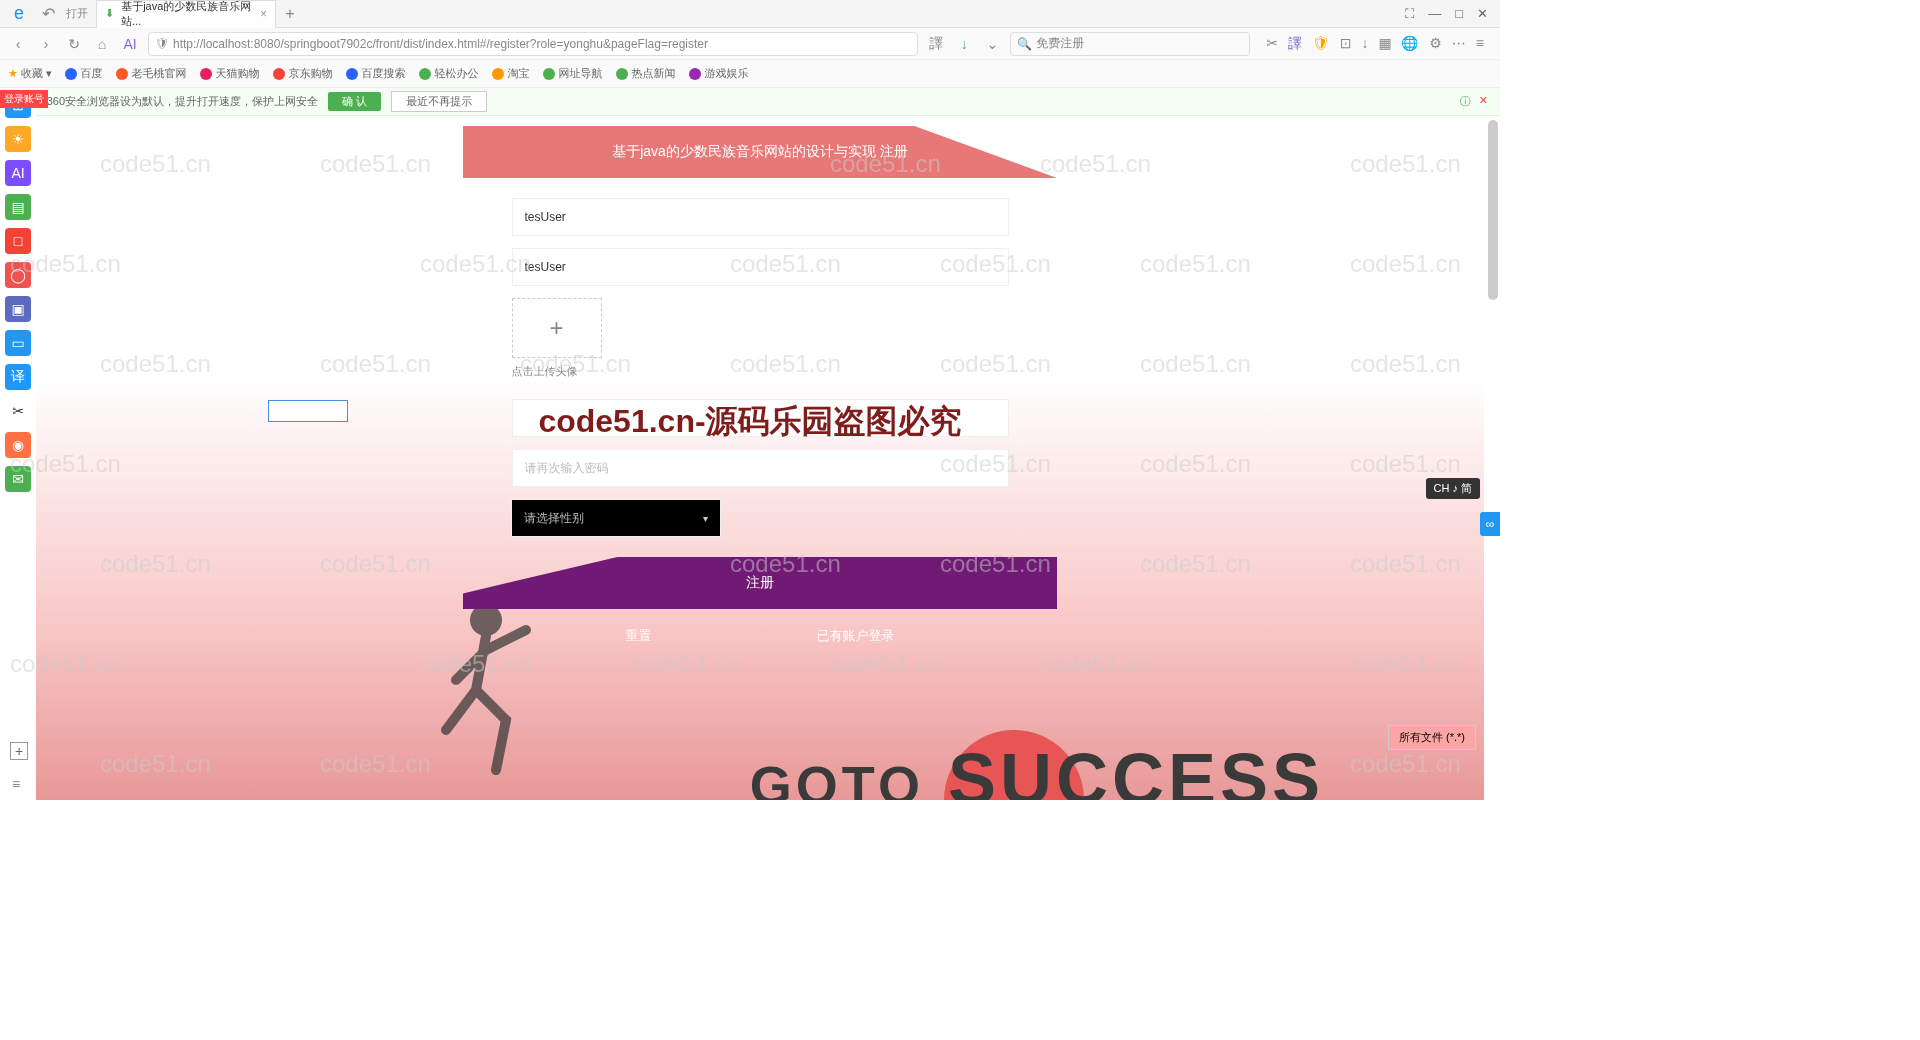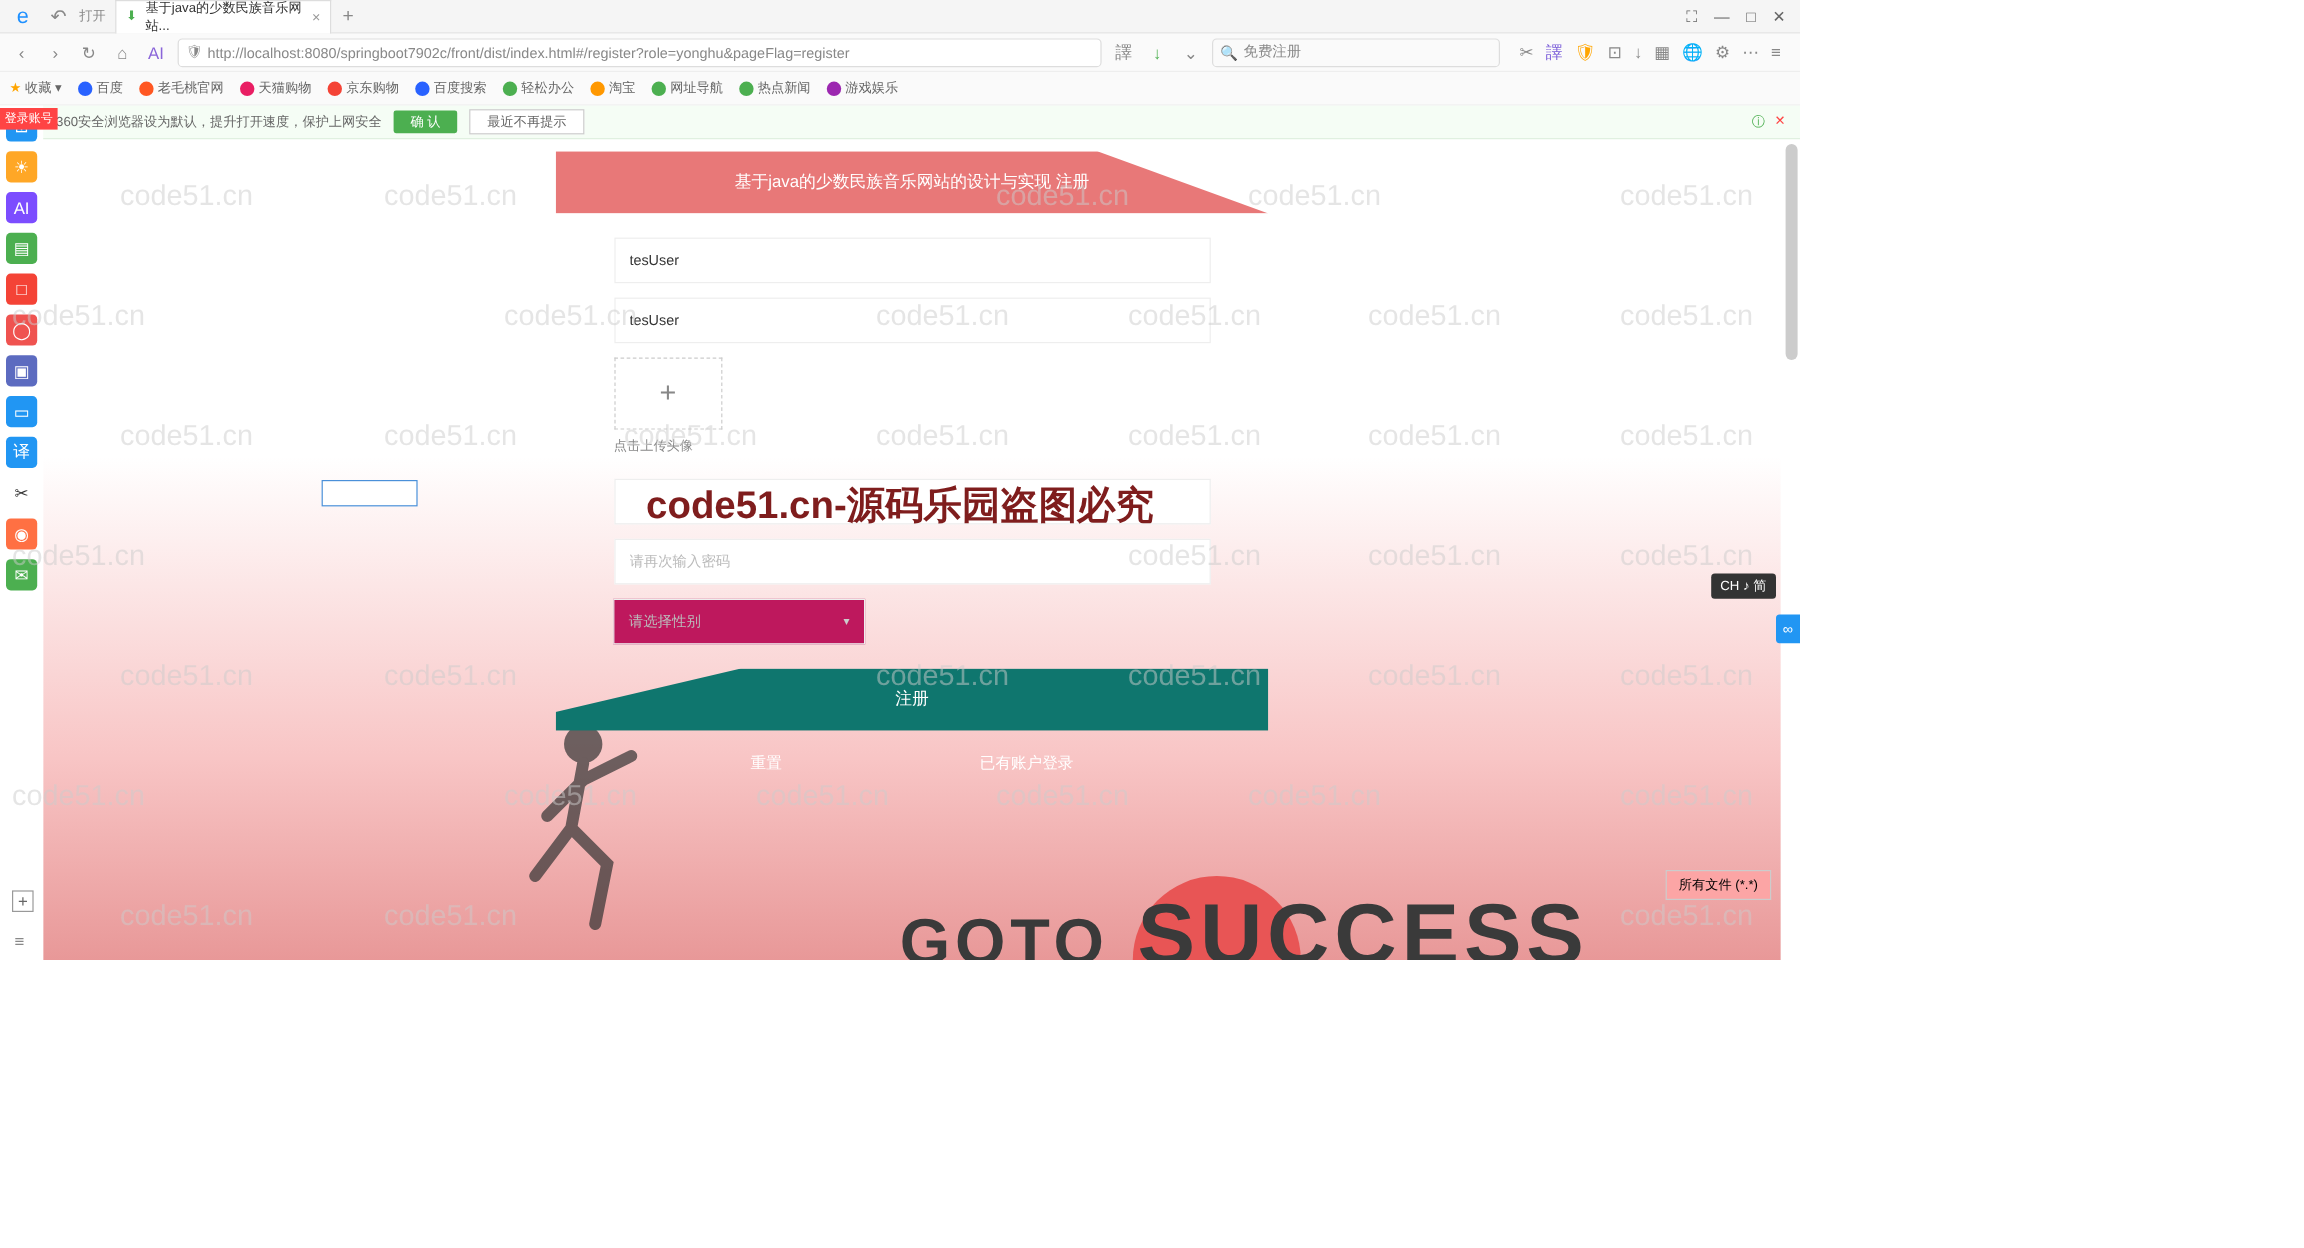--- a/index.html
+++ b/index.html
@@ -49,24 +49,24 @@
 .title-banner { height: 52px; background: linear-gradient(100deg, #fff 0%, #e87878 18%, #e87878 82%, #fff 100%); clip-path: polygon(0 0, 76% 0, 100% 100%, 0 100%); display: flex; align-items: center; justify-content: center; color: #fff; font-size: 14px; margin-bottom: 20px; }
 .title-banner2 { background: #e87878; }
 
 .form-input { width: 497px; height: 38px; margin: 0 auto 12px; background: #fff; border: 1px solid #eee; padding: 0 12px; font-size: 12px; color: #333; display: block; }
 .form-input::placeholder { color: #bbb; }
 
 .upload-area { width: 497px; margin: 0 auto 8px; }
 .upload-box { width: 90px; height: 60px; border: 1px dashed #ccc; display: flex; align-items: center; justify-content: center; color: #888; font-size: 24px; font-weight: 200; cursor: pointer; }
 .upload-label { font-size: 11px; color: #888; margin-top: 6px; }
 
-.select-box { width: 210px; height: 38px; margin-left: 48px; margin-bottom: 12px; background: #be185d; border: 1px solid #eee; padding: 0 12px; font-size: 12px; color: #bbb; display: flex; align-items: center; justify-content: space-between; }
+.select-box { width: 210px; height: 38px; margin-left: 48px; margin-bottom: 12px; background: #000000; border: 1px solid #eee; padding: 0 12px; font-size: 12px; color: #bbb; display: flex; align-items: center; justify-content: space-between; }
 .select-box .arrow { color: #ccc; font-size: 10px; }
 
-.register-btn { width: 594px; height: 52px; background: #0f766e; clip-path: polygon(0 70%, 26% 0, 100% 0, 100% 100%, 0 100%); color: #fff; font-size: 14px; display: flex; align-items: center; justify-content: center; border: none; cursor: pointer; margin-top: 20px; }
+.register-btn { width: 594px; height: 52px; background: #701a75; clip-path: polygon(0 70%, 26% 0, 100% 0, 100% 100%, 0 100%); color: #fff; font-size: 14px; display: flex; align-items: center; justify-content: center; border: none; cursor: pointer; margin-top: 20px; }
 .link-row { display: flex; justify-content: space-around; padding: 18px 80px; }
 .link-row a { color: #fff; font-size: 13px; text-decoration: none; }
 
 
 .watermark { position: absolute; font-size: 24px; color: #ccc; opacity: 0.5; pointer-events: none; font-family: Arial; }
 .watermark-red { position: absolute; left: 50%; top: 400px; transform: translateX(-50%); font-size: 32px; color: #7f1d1d; font-weight: bold; pointer-events: none; z-index: 100; }
 
 
 .login-badge { position: absolute; left: 0; top: 90px; background: #f44; color: #fff; font-size: 10px; padding: 2px 4px; }
 .ime-badge { position: absolute; right: 20px; top: 478px; background: #333; color: #fff; font-size: 11px; padding: 3px 8px; border-radius: 3px; }

